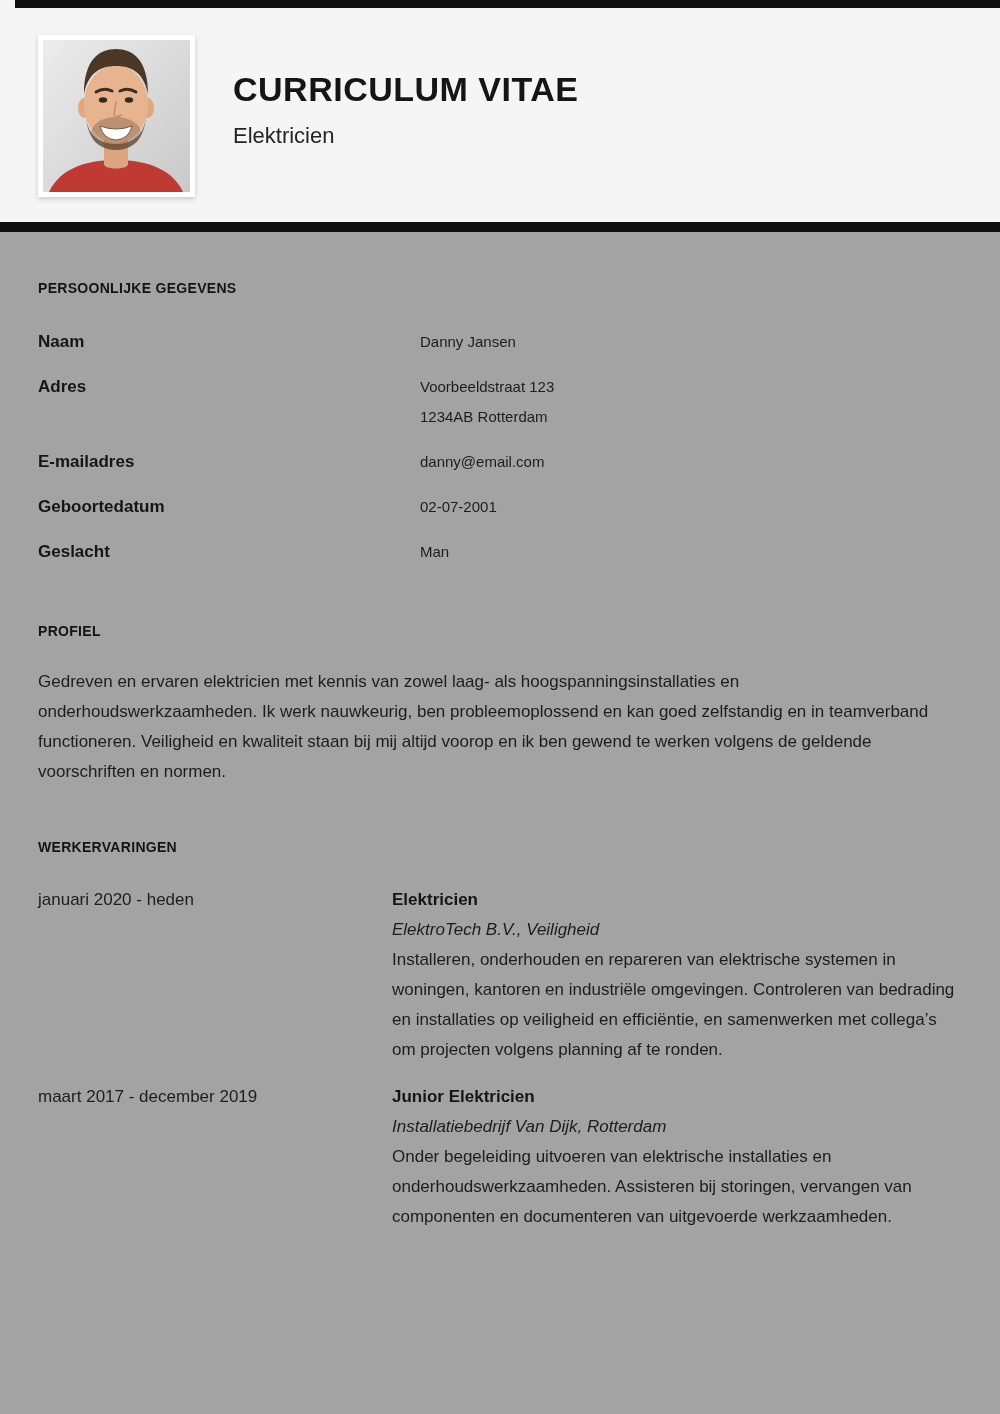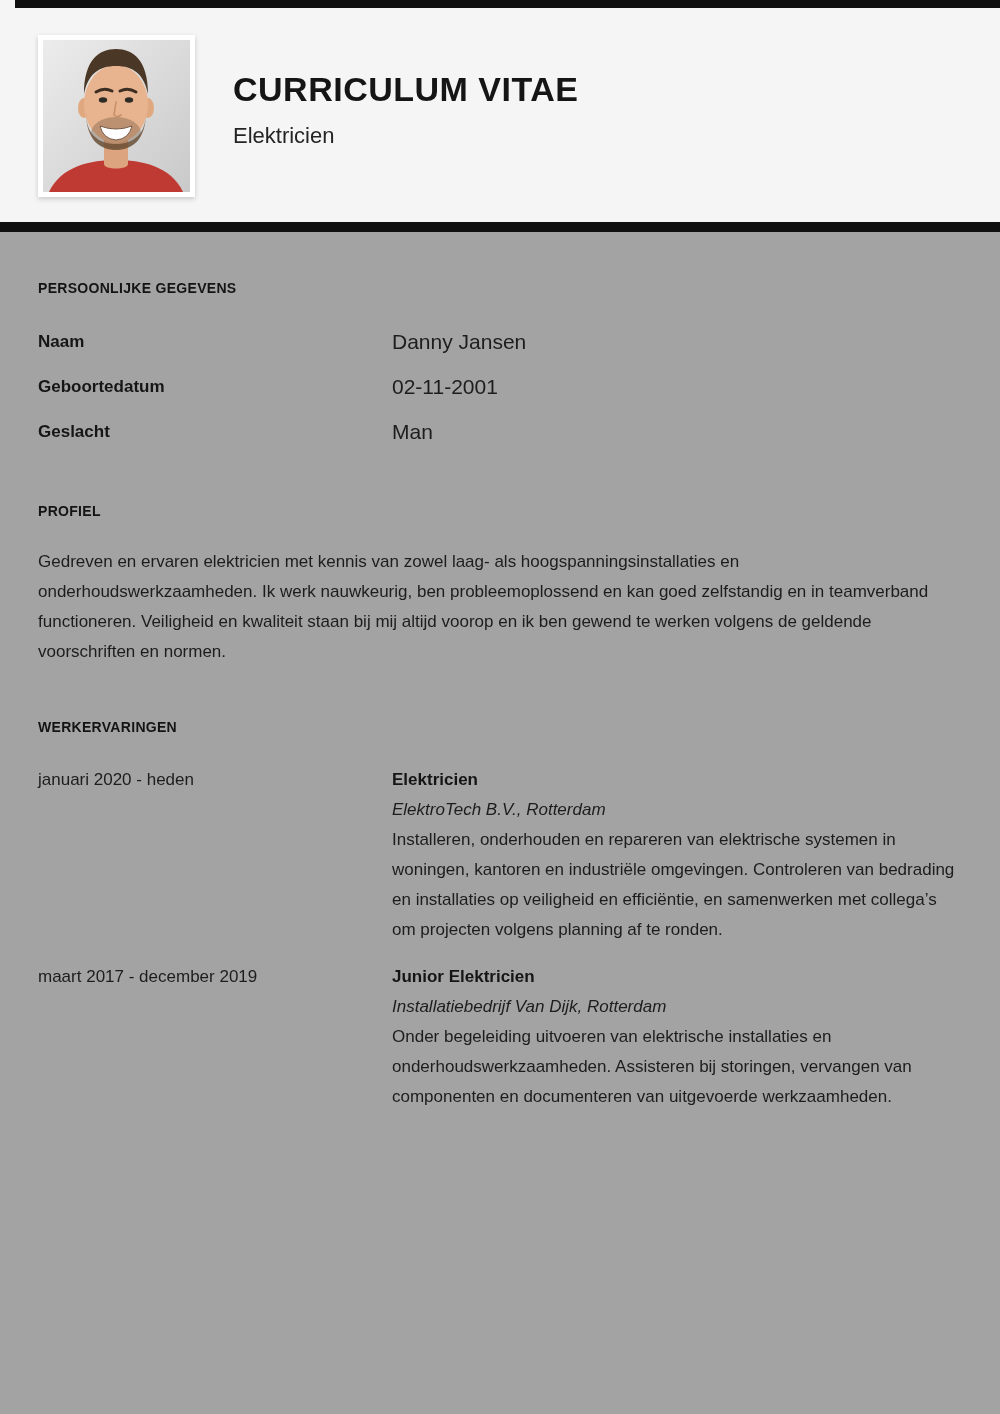--- a/index.html
+++ b/index.html
@@ -69,31 +69,31 @@
     font-weight: 700;
     letter-spacing: 0.3px;
     color: #141414;
     line-height: 24px;
   }
   .heading-personal   { margin-top: 44px; }
   .heading-profile    { margin-top: 52px; }
   .heading-experience { margin-top: 48px; }
 
   .rows { margin-top: 27px; }
-  .row { display: flex; margin-bottom: 15px; }
+  .row { display: flex; margin-bottom: 15px; gap: 28px; }
   .row-label {
     width: 354px;
     flex: 0 0 354px;
     font-weight: 700;
     font-size: 17px;
     line-height: 30px;
     color: #161616;
   }
   .row-value {
-    font-size: 21px;
+    font-size: 15px;
     line-height: 30px;
     white-space: pre-line;
     color: #1d1d1d;
   }
 
   .profile-text {
     margin-top: 24px;
     font-size: 17px;
     line-height: 30px;
     color: #1d1d1d;
@@ -165,39 +165,48 @@
 
   <div class="content">
 
     <div class="section-heading heading-personal">PERSOONLIJKE GEGEVENS</div>
     <div class="rows">
       <div class="row">
         <div class="row-label">Naam</div>
         <div class="row-value">Danny Jansen</div>
       </div>
       <div class="row">
+        <div class="row-label">Adres</div>
+        <div class="row-value">Voorbeeldstraat 123
+1234AB Rotterdam</div>
+      </div>
+      <div class="row">
+        <div class="row-label">E-mailadres</div>
+        <div class="row-value">danny@email.com</div>
+      </div>
+      <div class="row">
         <div class="row-label">Geboortedatum</div>
-        <div class="row-value">02-11-2001</div>
+        <div class="row-value">02-07-2001</div>
       </div>
       <div class="row">
         <div class="row-label">Geslacht</div>
         <div class="row-value">Man</div>
       </div>
     </div>
 
     <div class="section-heading heading-profile">PROFIEL</div>
     <div class="profile-text">Gedreven en ervaren elektricien met kennis van zowel laag- als hoogspanningsinstallaties en onderhoudswerkzaamheden. Ik werk nauwkeurig, ben probleemoplossend en kan goed zelfstandig en in teamverband functioneren. Veiligheid en kwaliteit staan bij mij altijd voorop en ik ben gewend te werken volgens de geldende voorschriften en normen.</div>
 
     <div class="section-heading heading-experience">WERKERVARINGEN</div>
     <div class="entries">
       <div class="entry">
         <div class="entry-period">januari 2020 - heden</div>
         <div class="entry-body">
           <div class="entry-title">Elektricien</div>
-          <div class="entry-company">ElektroTech B.V., Rotterdam</div>
+          <div class="entry-company">ElektroTech B.V., Veiligheid</div>
           <div class="entry-desc">Installeren, onderhouden en repareren van elektrische systemen in woningen, kantoren en industriële omgevingen. Controleren van bedrading en installaties op veiligheid en efficiëntie, en samenwerken met collega’s om projecten volgens planning af te ronden.</div>
         </div>
       </div>
       <div class="entry">
         <div class="entry-period">maart 2017 - december 2019</div>
         <div class="entry-body">
           <div class="entry-title">Junior Elektricien</div>
           <div class="entry-company">Installatiebedrijf Van Dijk, Rotterdam</div>
           <div class="entry-desc">Onder begeleiding uitvoeren van elektrische installaties en onderhoudswerkzaamheden. Assisteren bij storingen, vervangen van componenten en documenteren van uitgevoerde werkzaamheden.</div>
         </div>

